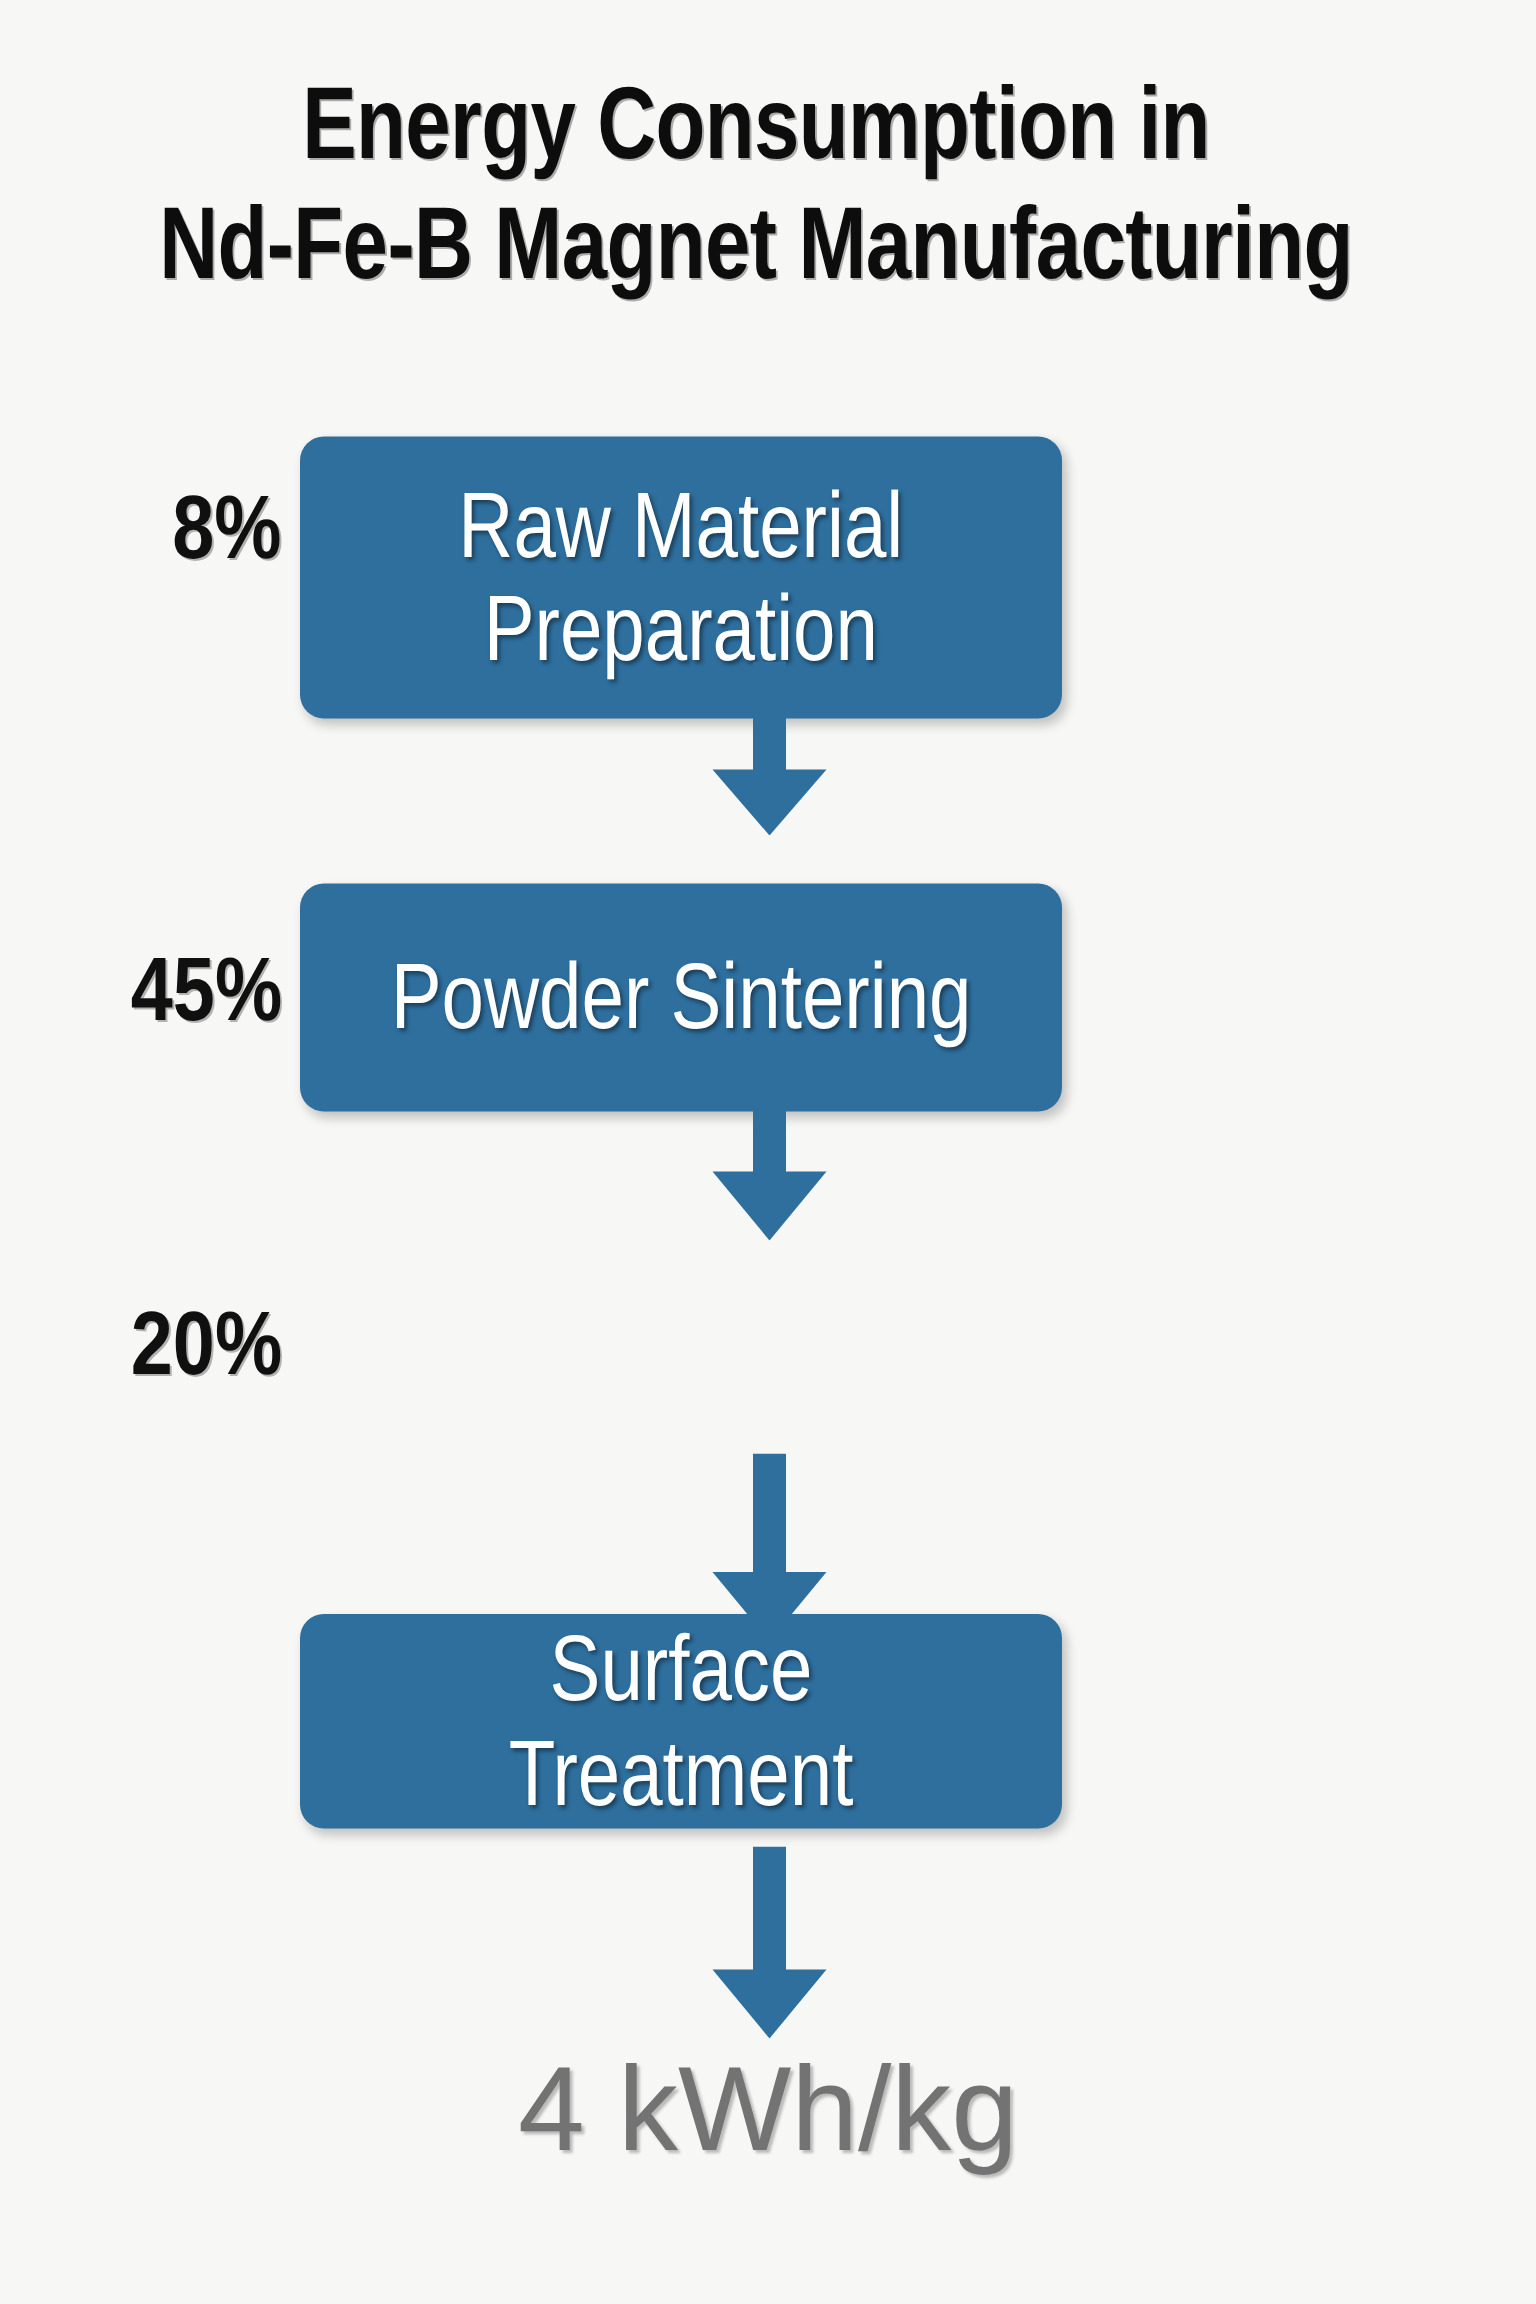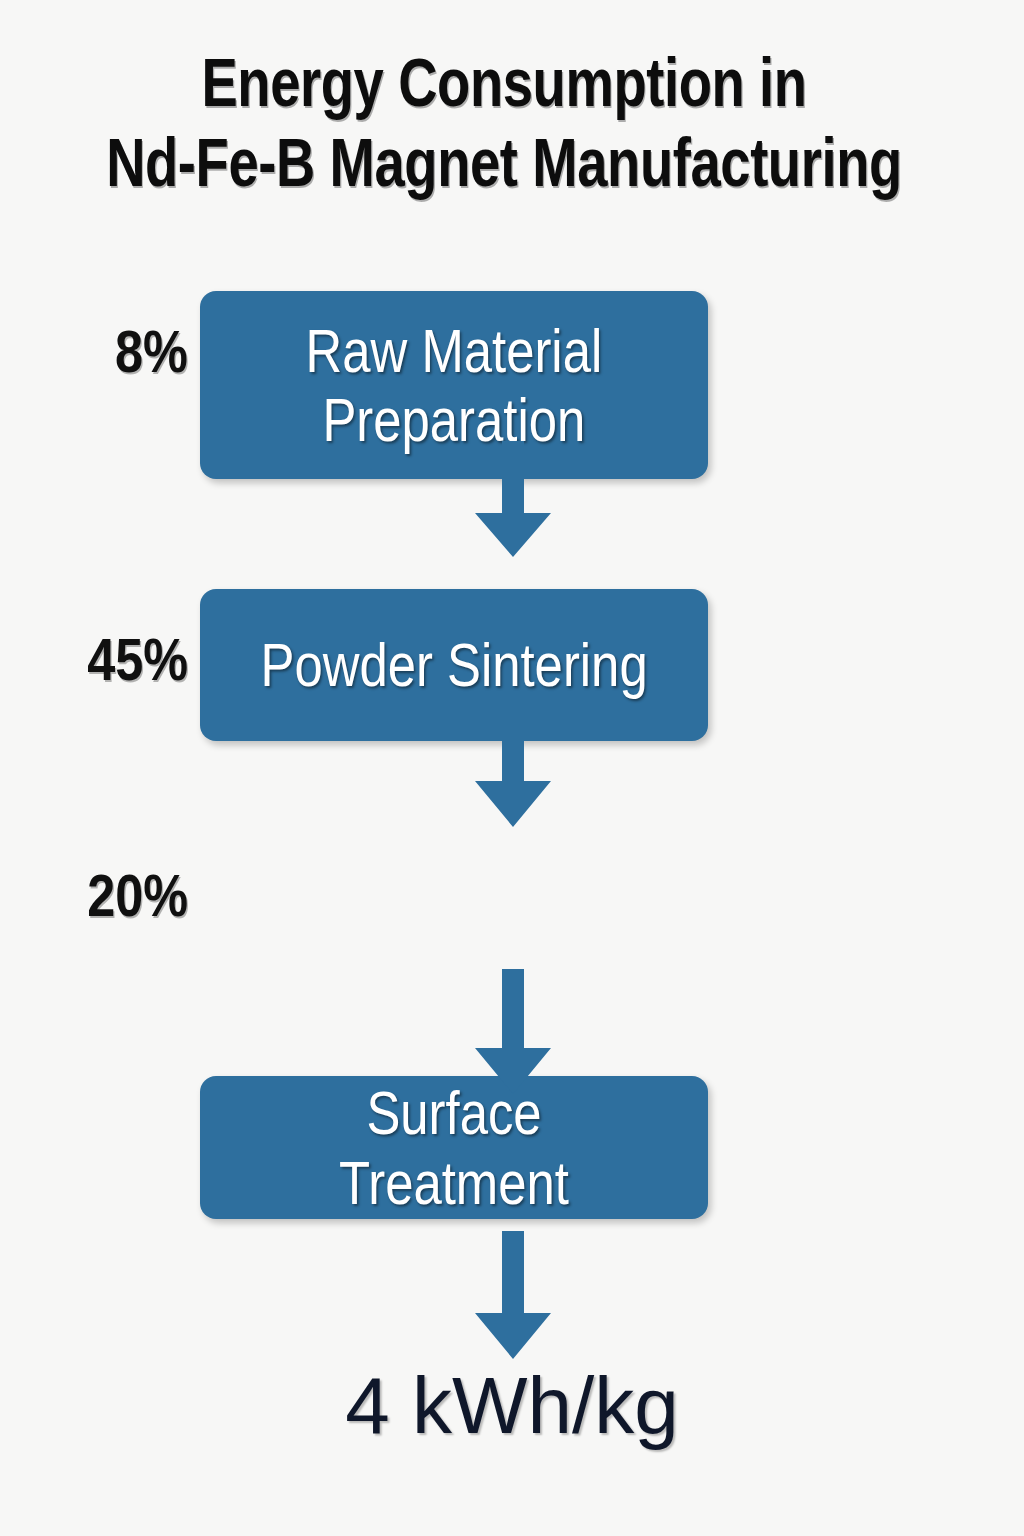--- a/index.html
+++ b/index.html
@@ -120,21 +120,21 @@
     position: absolute;
     left: 0;
     top: 1366px;
     width: 1024px;
     text-align: center;
   }
   .total-text {
     font-family: "Liberation Sans", "DejaVu Sans", sans-serif;
     font-weight: normal;
     font-size: 80px;
-    color: #0f172a;
+    color: #737373;
     line-height: 1;
     letter-spacing: 0px;
     text-shadow: 2px 2px 2px rgba(0,0,0,0.25);
   }
 </style>
 </head>
 <body>
 
 <div id="canvas">
 

